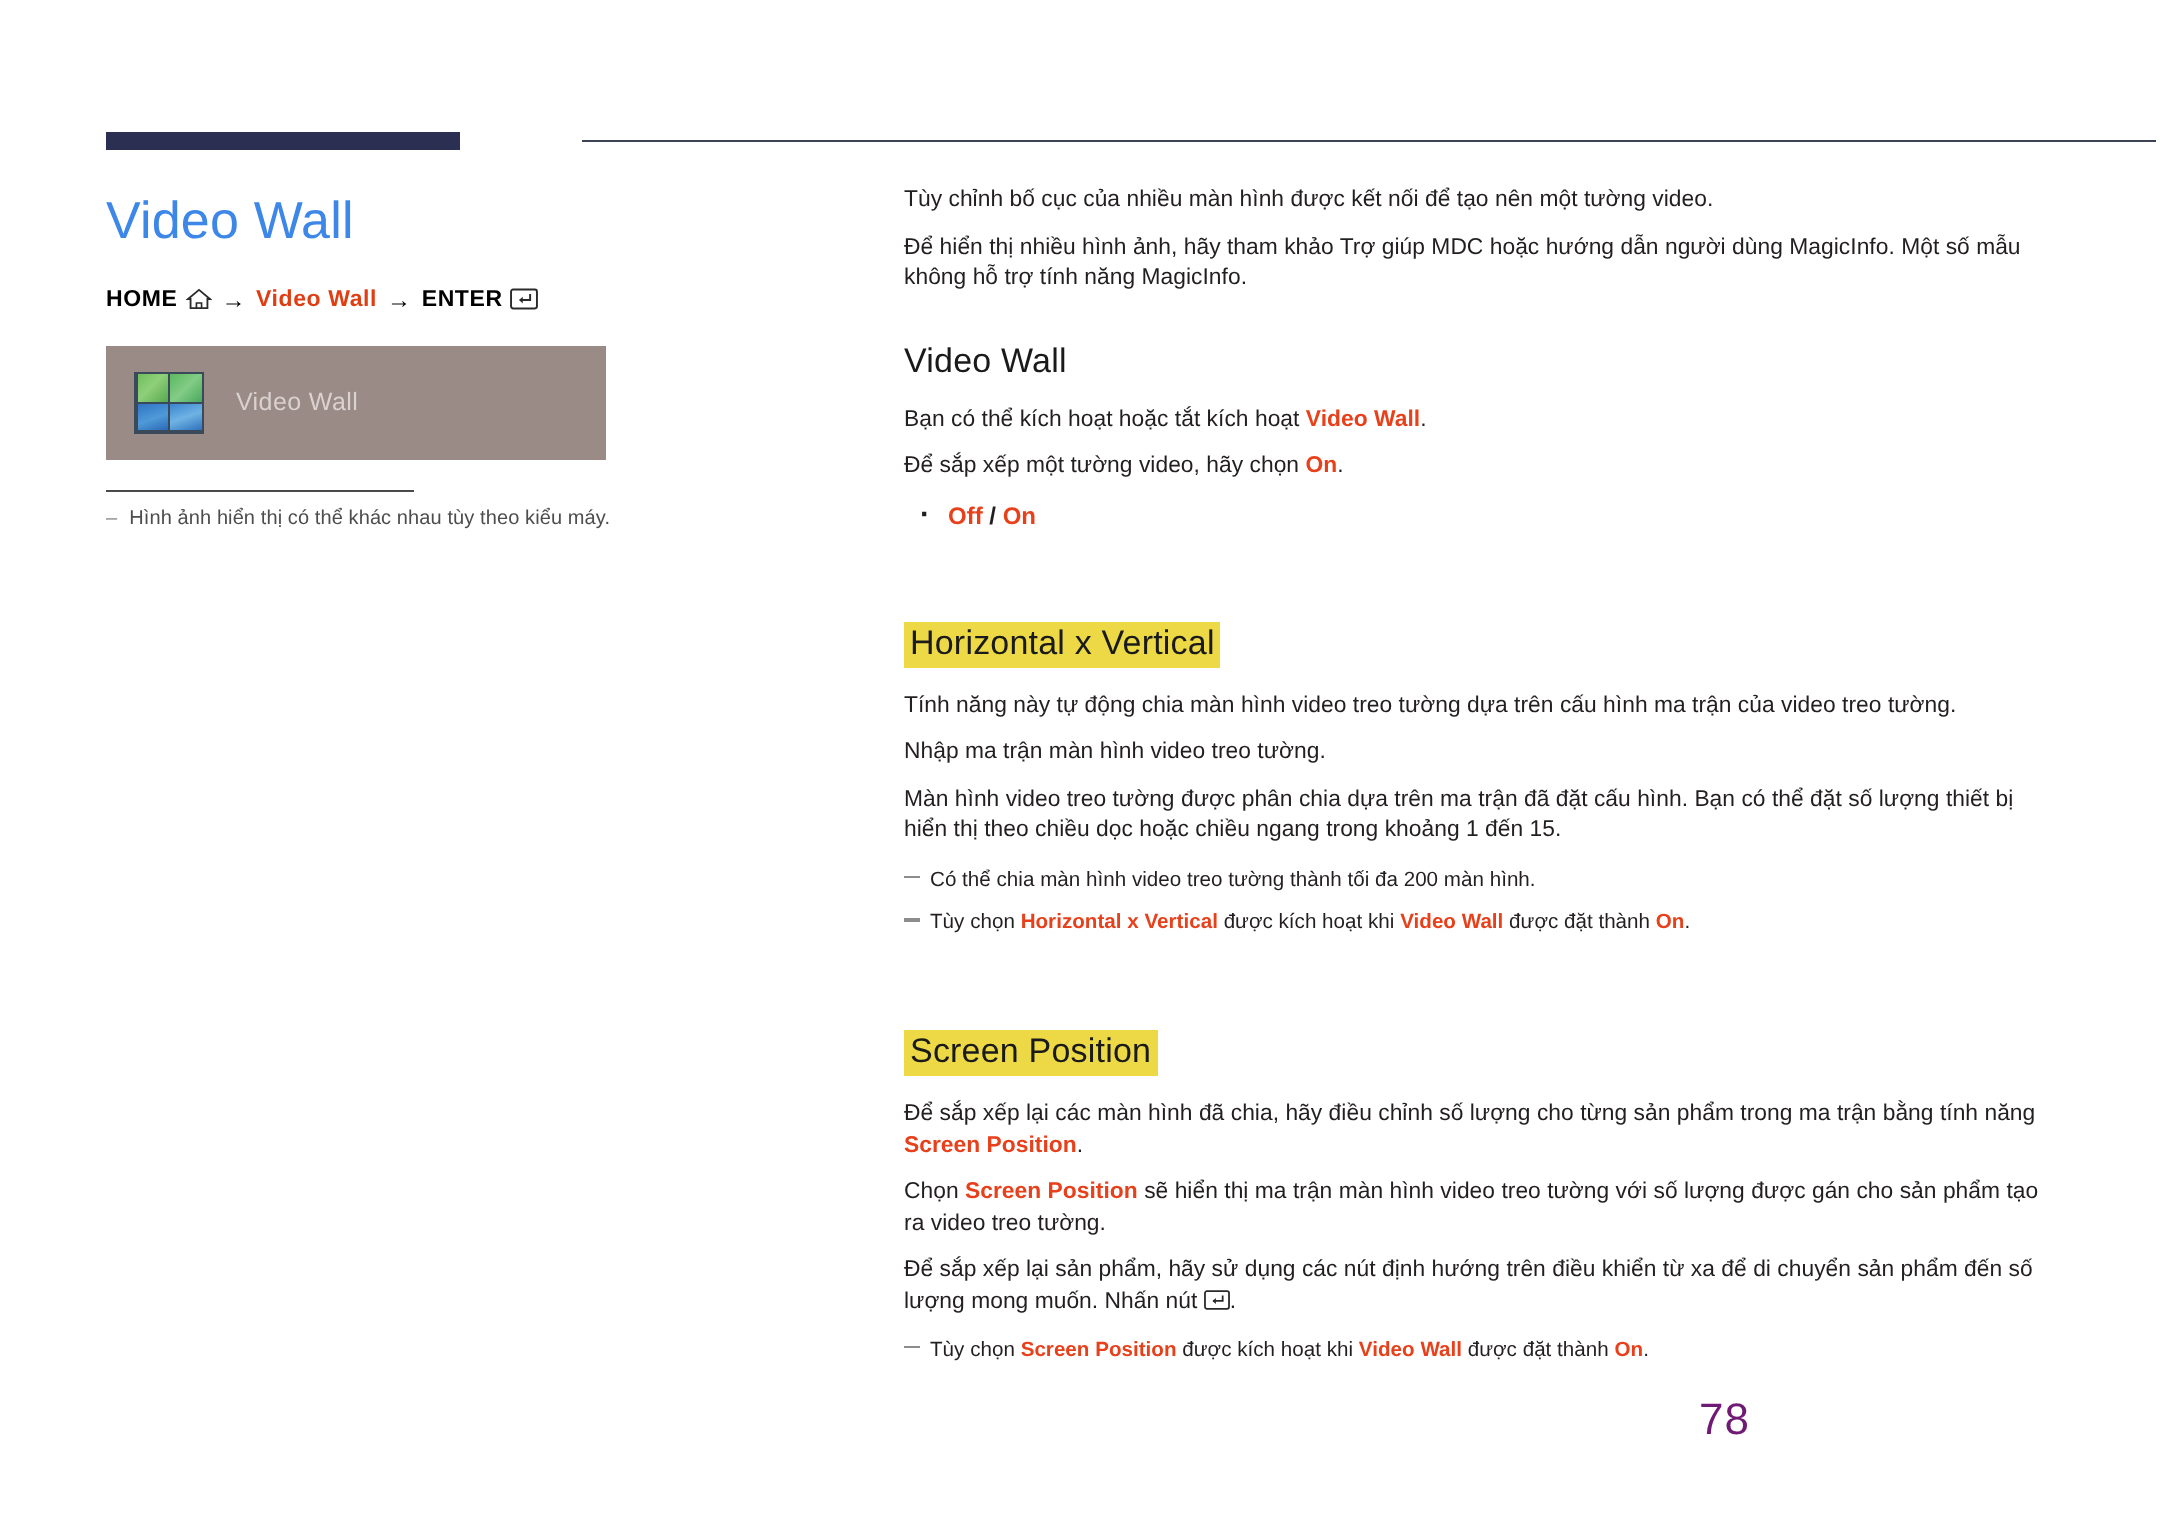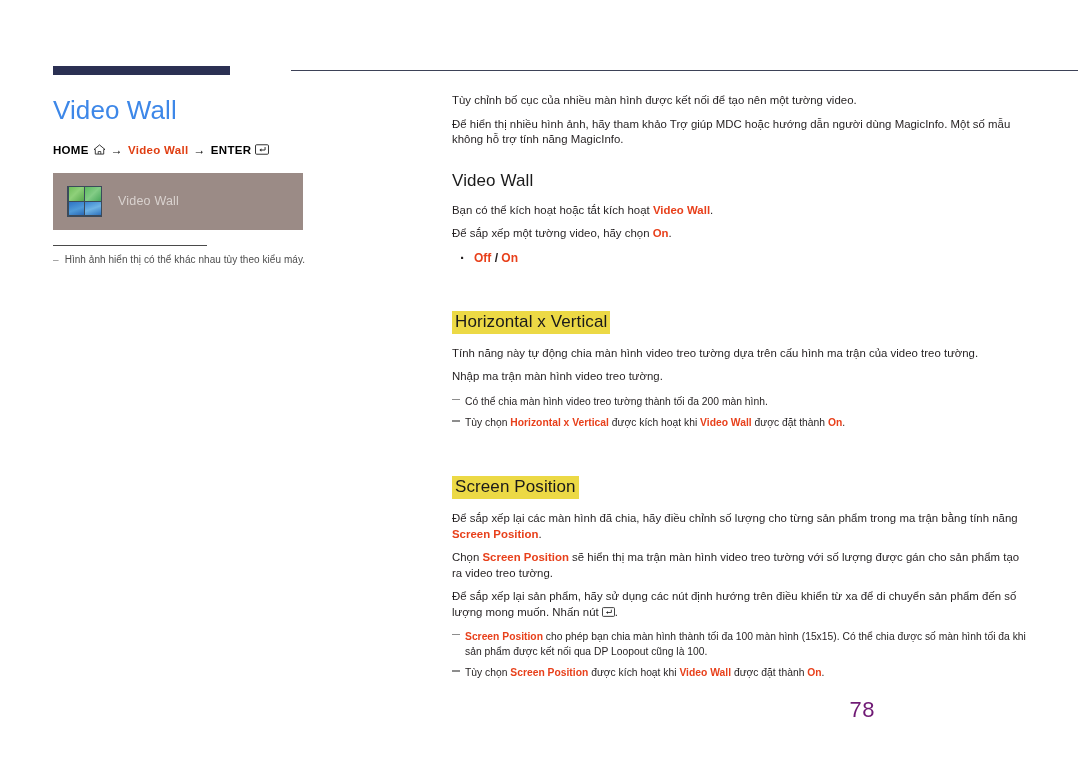--- a/index.html
+++ b/index.html
@@ -312,20 +312,21 @@
       <p class="para"><span>Để sắp xếp một tường video, hãy chọn </span><span class="accent">On</span><span>.</span></p>
 
       <p class="bullet-line"><span class="accent">Off</span><span class="sep"> / </span><span class="accent">On</span></p>
     </div>
 
     <div class="sec-wrap">
       <h2 class="sec-title hl">Horizontal x Vertical</h2>
 
       <p class="para">Tính năng này tự động chia màn hình video treo tường dựa trên cấu hình ma trận của video treo tường.</p>
       <p class="para">Nhập ma trận màn hình video treo tường.</p>
+      <p class="para">Màn hình video treo tường được phân chia dựa trên ma trận đã đặt cấu hình. Bạn có thể đặt số lượng thiết bị hiển thị theo chiều dọc hoặc chiều ngang trong khoảng 1 đến 15.</p>
 
       <div class="notes-group">
         <p class="note">Có thể chia màn hình video treo tường thành tối đa 200 màn hình.</p>
         <p class="note"><span>Tùy chọn </span><span class="accent">Horizontal x Vertical</span><span> được kích hoạt khi </span><span class="accent">Video Wall</span><span> được đặt thành </span><span class="accent">On</span><span>.</span></p>
       </div>
     </div>
 
     <div class="sec-wrap">
       <h2 class="sec-title hl">Screen Position</h2>
 
@@ -333,21 +334,20 @@
 
       <p class="para"><span>Chọn </span><span class="accent">Screen Position</span><span> sẽ hiển thị ma trận màn hình video treo tường với số lượng được gán cho sản phẩm tạo ra video treo tường.</span></p>
 
       <p class="para"><span>Để sắp xếp lại sản phẩm, hãy sử dụng các nút định hướng trên điều khiển từ xa để di chuyển sản phẩm đến số lượng mong muốn. Nhấn nút </span><span class="ico-enter-inline"><svg viewBox="0 0 16 12" width="13" height="10">
               <rect x="0.6" y="0.6" width="14.8" height="10.8" rx="1.2" fill="none" stroke="#2a2a2a" stroke-width="1.1"></rect>
               <path d="M11.5 3.2 L11.5 6.6 L5.6 6.6" fill="none" stroke="#2a2a2a" stroke-width="1.1"></path>
               <path d="M7.3 4.7 L5.2 6.6 L7.3 8.5 Z" fill="#2a2a2a"></path>
             </svg></span><span>.</span></p>
 
       <div class="notes-group">
-        <p class="note"><span class="accent">Screen Position</span><span> cho phép bạn chia màn hình thành tối đa 100 màn hình (15x15). Có thể chia được số màn hình tối đa khi sản phẩm được kết nối qua DP Loopout cũng là 100.</span></p>
 
         <p class="note"><span>Tùy chọn </span><span class="accent">Screen Position</span><span> được kích hoạt khi </span><span class="accent">Video Wall</span><span> được đặt thành </span><span class="accent">On</span><span>.</span></p>
 
       </div>
     </div>
   </div>
 
   <div class="page-number">78</div>
 </div>
 

